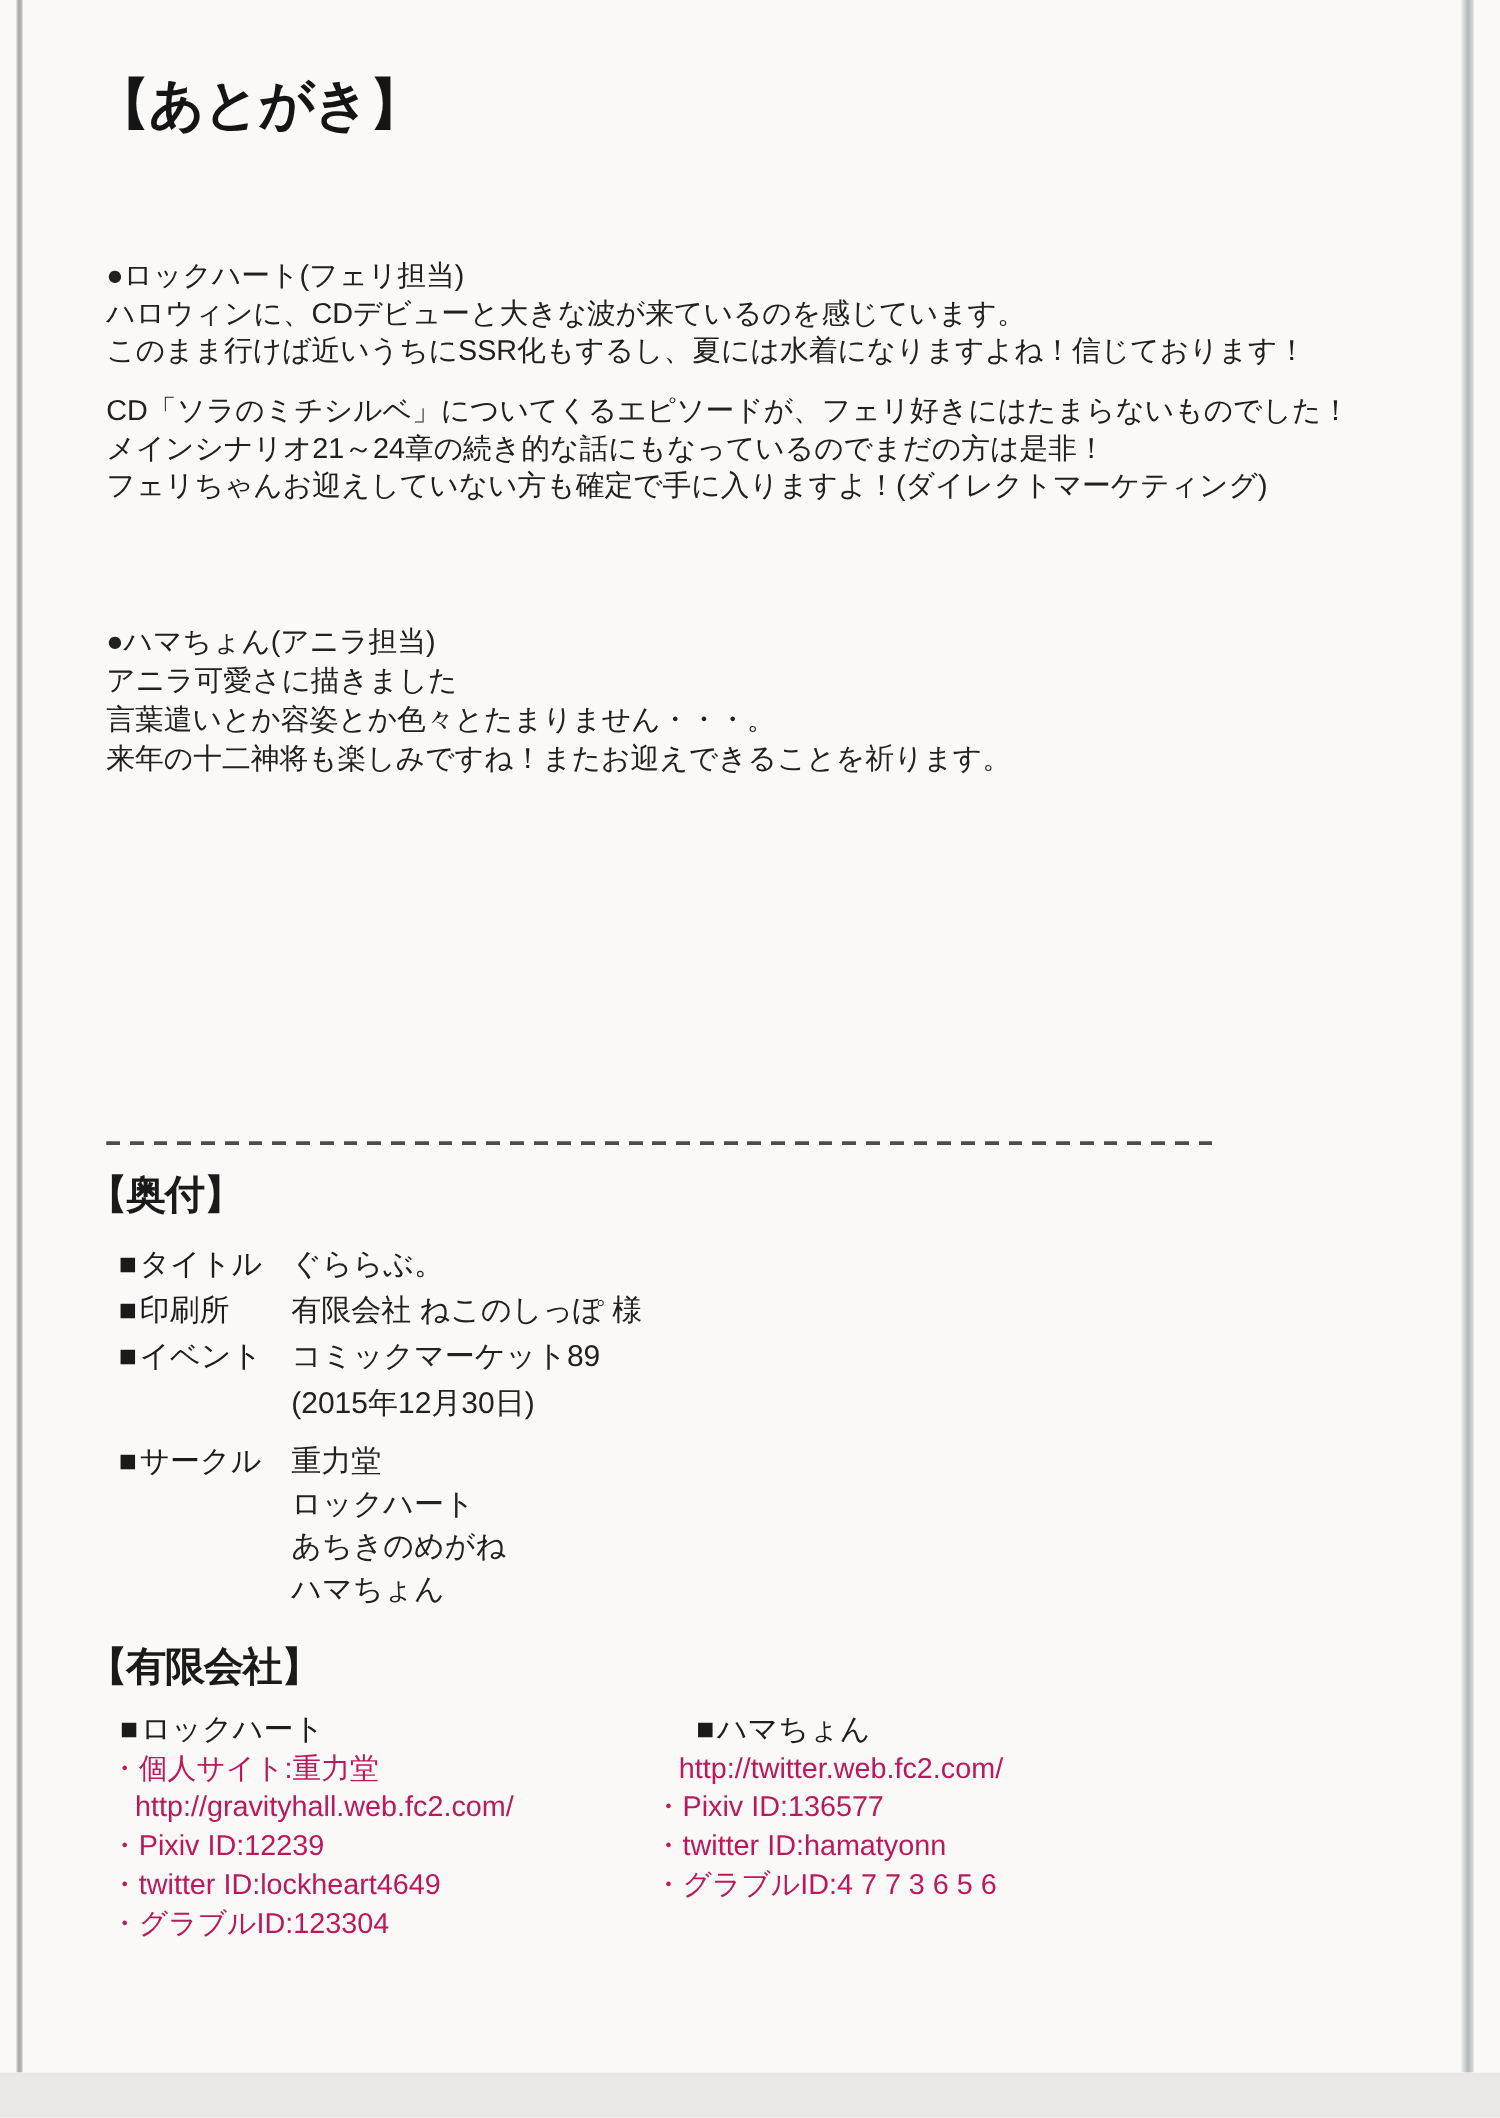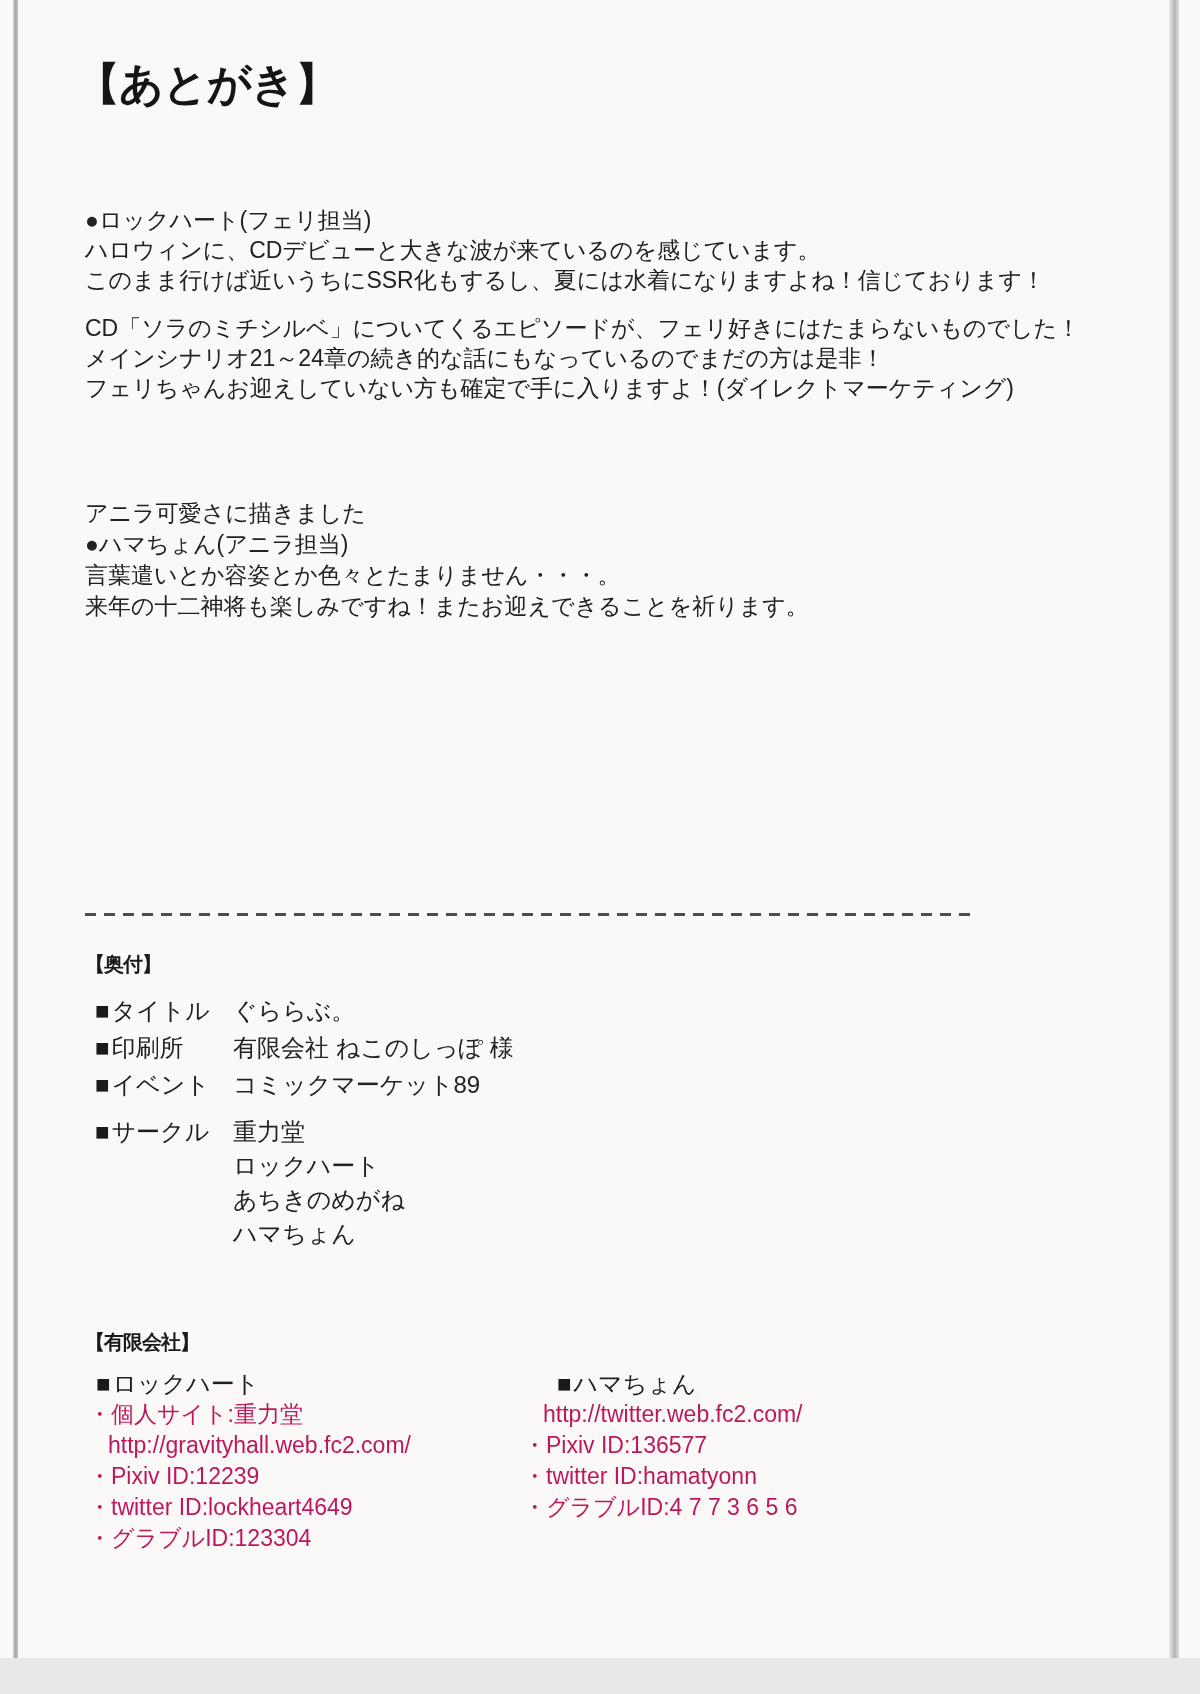--- a/index.html
+++ b/index.html
@@ -32,21 +32,21 @@
   .sec1{top:205px;}
   .sec2{top:498px;}
   .tline{font-size:23px;line-height:30px;white-space:nowrap;color:#212121;}
   .sec2 .tline{line-height:31px;}
   .pgap{height:18px;}
   .divider{
     position:absolute;left:85px;top:913px;width:890px;height:3px;
     background:repeating-linear-gradient(90deg,#4d4d4d 0 11px,transparent 11px 19px);
   }
   .block-title{
-    position:absolute;margin:15px;font-size:20px;font-weight:bold;
+    position:absolute;margin:0;font-size:32px;font-weight:bold;
     color:#1a1a1a;letter-spacing:-1px;line-height:1.1;
   }
   .colophon-title{left:70px;top:938px;}
   .sites-title{left:70px;top:1316px;}
   .colophon{position:absolute;left:95px;top:995px;}
   .crow{display:flex;align-items:flex-start;height:37px;font-size:24px;}
   .crow.small{height:34px;}
   .crow.mt{margin-top:10px;}
   .clabel{width:138px;display:flex;align-items:baseline;color:#1d1d1d;}
   .cvalue{color:#222;white-space:nowrap;}
@@ -72,22 +72,22 @@
     <div class="tline">●ロックハート(フェリ担当)</div>
     <div class="tline">ハロウィンに、CDデビューと大きな波が来ているのを感じています。</div>
     <div class="tline">このまま行けば近いうちにSSR化もするし、夏には水着になりますよね！信じております！</div>
     <div class="pgap"></div>
     <div class="tline">CD「ソラのミチシルベ」についてくるエピソードが、フェリ好きにはたまらないものでした！</div>
     <div class="tline">メインシナリオ21～24章の続き的な話にもなっているのでまだの方は是非！</div>
     <div class="tline">フェリちゃんお迎えしていない方も確定で手に入りますよ！(ダイレクトマーケティング)</div>
   </section>
 
   <section class="textblock sec2">
+    <div class="tline">●ハマちょん(アニラ担当)</div>
     <div class="tline">アニラ可愛さに描きました</div>
-    <div class="tline">●ハマちょん(アニラ担当)</div>
     <div class="tline">言葉遣いとか容姿とか色々とたまりません・・・。</div>
     <div class="tline">来年の十二神将も楽しみですね！またお迎えできることを祈ります。</div>
   </section>
 
   <div class="divider"></div>
 
   <h2 class="block-title colophon-title">【奥付】</h2>
 
   <div class="colophon">
     <div class="crow">
@@ -103,20 +103,27 @@
           <span>印刷所</span>
         </span>
       <span class="cvalue">有限会社 ねこのしっぽ 様</span>
     </div>
     <div class="crow">
       <span class="clabel">
           <span class="sq">■</span>
           <span>イベント</span>
         </span>
       <span class="cvalue">コミックマーケット89</span>
+    </div>
+    <div class="crow">
+      <span class="clabel">
+          <span class="sq"></span>
+          <span></span>
+        </span>
+      <span class="cvalue">(2015年12月30日)</span>
     </div>
     <div class="crow small mt">
       <span class="clabel">
           <span class="sq">■</span>
           <span>サークル</span>
         </span>
       <span class="cvalue">重力堂</span>
     </div>
     <div class="crow small">
       <span class="clabel"></span>

